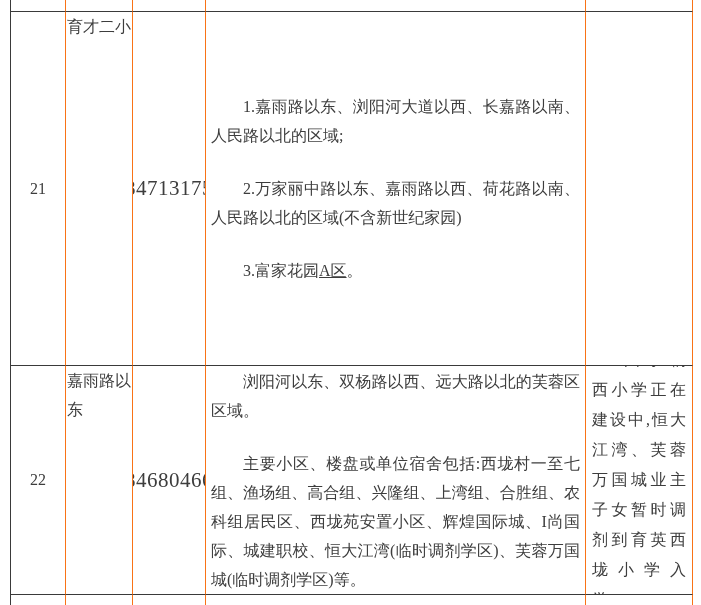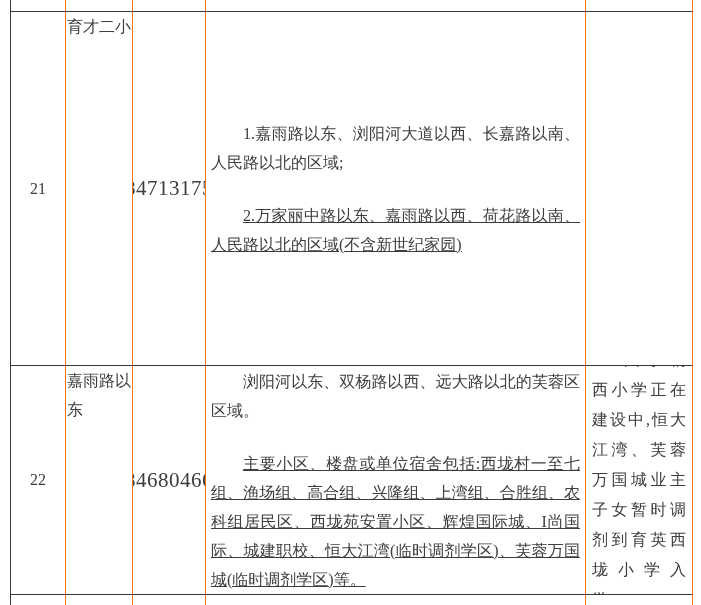--- a/index.html
+++ b/index.html
@@ -65,21 +65,21 @@
   .cell-note {
     display: flex;
     flex-direction: column;
     justify-content: center;
     font-size: 16px;
     line-height: 30px;
     padding: 2px 6px;
     text-align: justify;
   }
   .para { margin: 0; text-indent: 2em; }
-  .para + .para { margin-top: 24px; text-decoration: underline; }
+  .para + .para { margin-top: 24px; }
   .para span.u { text-decoration: underline; }
 </style>
 </head>
 <body>
 
 <div class="viewport">
   <div class="table-grid">
 
     <div class="cell"></div>
     <div class="cell"></div>
@@ -92,20 +92,21 @@
     </div>
     <div class="cell cell-school">
       <span>育才二小</span>
     </div>
     <div class="cell cell-phone">
       <span>84713175</span>
     </div>
     <div class="cell cell-desc">
       <p class="para"><span>1.嘉雨路以东、浏阳河大道以西、长嘉路以南、人民路以北的区域;</span></p>
       <p class="para"><span>2.万家丽中路以东、嘉雨路以西、荷花路以南、人民路以北的区域(不含新世纪家园)</span></p>
+      <p class="para"><span>3.富家花园</span><span class="u">A区</span><span>。</span></p>
     </div>
     <div class="cell cell-note"></div>
 
     <div class="cell cell-center">
       <span>22</span>
     </div>
     <div class="cell cell-school">
       <span>嘉雨路以东</span>
     </div>
     <div class="cell cell-phone">

